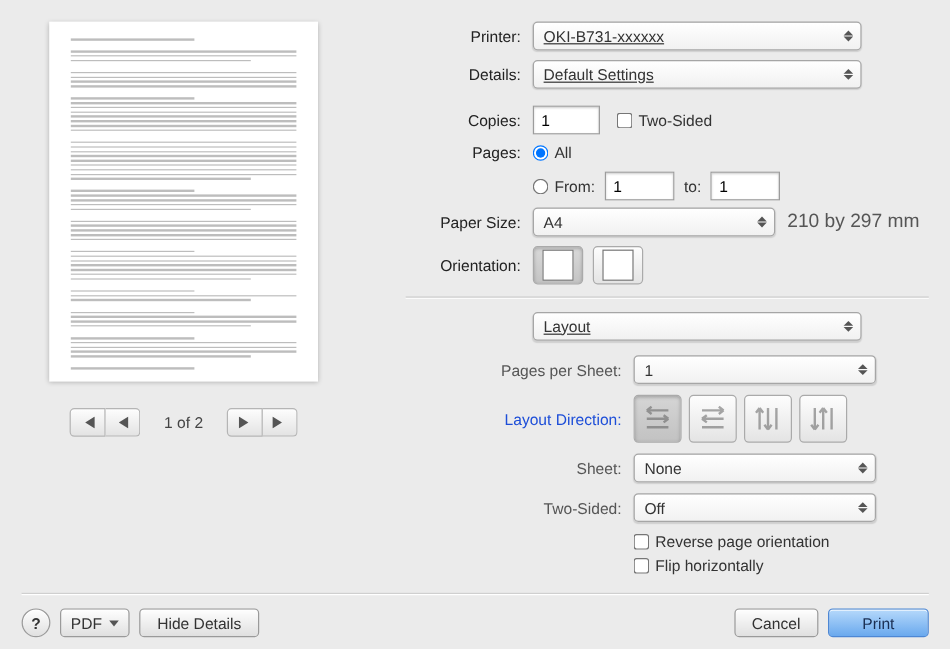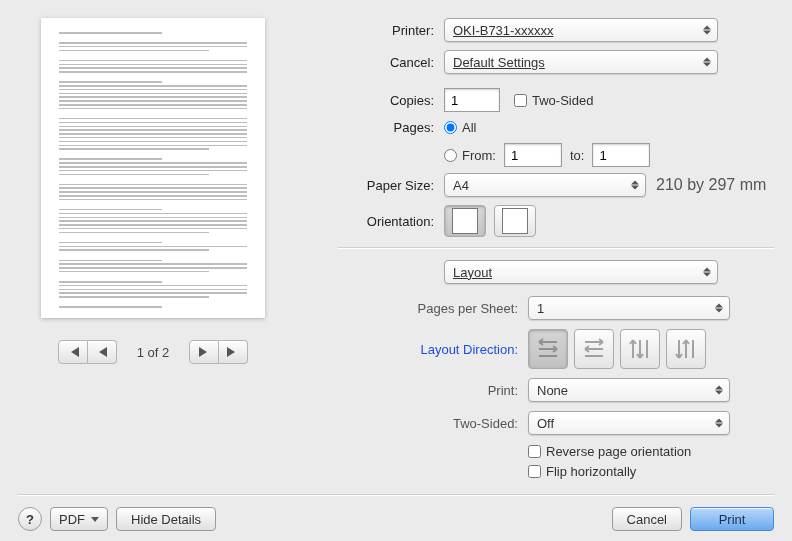--- a/index.html
+++ b/index.html
@@ -364,21 +364,21 @@
 
   <div class="right-col">
     <div class="row">
       <span class="label">Printer:</span>
       <span class="select wide">
         <span>OKI-B731-xxxxxx</span>
           <span class="arrows"></span>
       </span>
     </div>
     <div class="row">
-      <span class="label">Cancel:</span>
+      <span class="label">Details:</span>
       <span class="select wide">
         <span>Default Settings</span>
           <span class="arrows"></span>
       </span>
     </div>
 
     <div class="row" style="margin-top:14px">
       <span class="label">Copies:</span>
       <input class="num-input" value="1" style="">
       <label style="margin-left:14px;display:flex;align-items:center">
@@ -465,21 +465,21 @@
         </span>
         <span class="dir-btn">
           <svg class="dir-svg" width="22" height="22">
               <path d="M4 20V2M4 20l-3-4M4 20l3-4M11 20V2M11 2l-3 4M11 2l3 4M18 20V2" stroke="#555" fill="none" stroke-width="2"></path>
             </svg>
         </span>
       </span>
     </div>
 
     <div class="r2">
-      <span class="label2">Print:</span>
+      <span class="label2">Sheet:</span>
       <span class="select mid">
         <span>None</span>
           <span class="arrows"></span>
       </span>
     </div>
 
     <div class="r2">
       <span class="label2">Two-Sided:</span>
       <span class="select mid">
         <span>Off</span>

